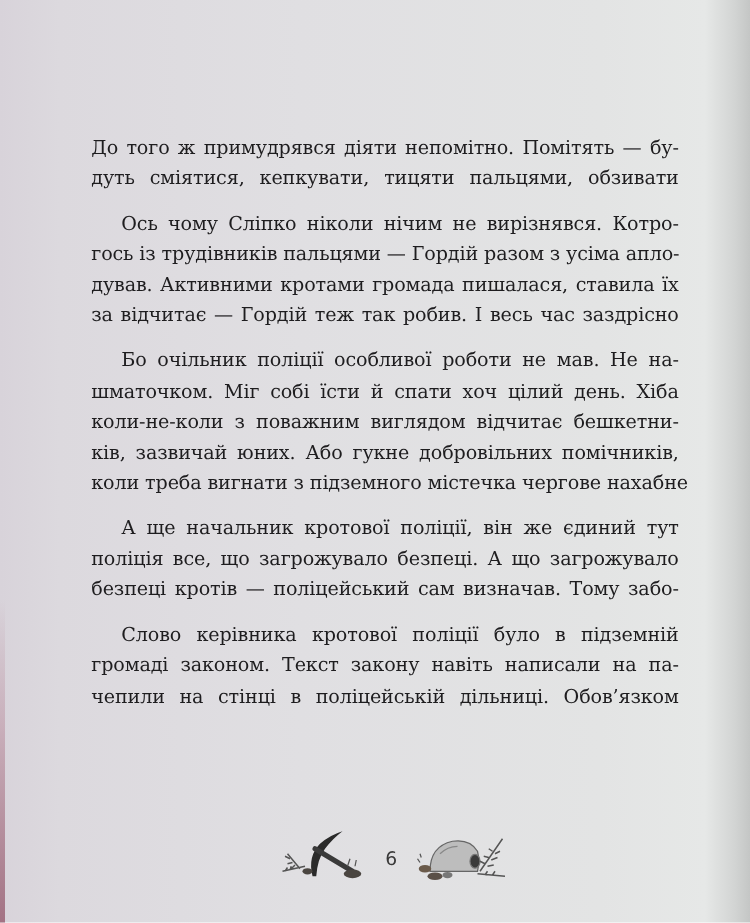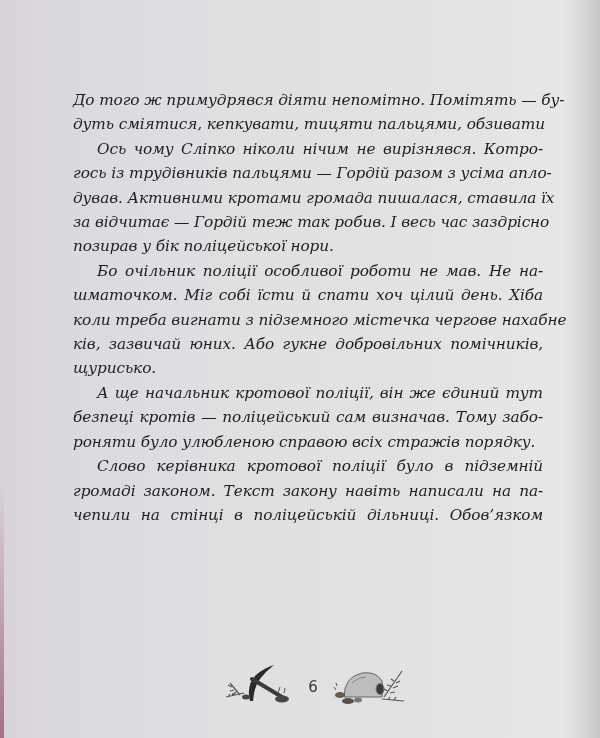--- a/index.html
+++ b/index.html
@@ -5,30 +5,30 @@
     html, body { margin: 0; padding: 0; }
     body {
       width: 600px; height: 738px; overflow: hidden; position: relative;
       background: linear-gradient(90deg, #d8d3da 0%, #dcd9de 8%, #e0dfe2 40%, #e3e4e4 80%, #e6e8e7 94%, #d2d4d3 98%, #c4c6c5 100%);
     }
     .edge-left {
       position: absolute; left: 0; top: 480px; width: 4px; height: 258px;
       background: linear-gradient(180deg, rgba(190,150,165,0) 0%, rgba(190,150,165,0.6) 40%, rgba(150,90,110,0.8) 100%);
     }
     .page {
-      position: absolute; left: 73px; top: 88px; width: 470px; font-style: italic;
+      position: absolute; left: 73px; top: 106px; width: 470px;
     }
     .text {
       font-family: "DejaVu Serif", serif;
       font-size: 15.3px; line-height: 24.4px; color: #1e1d1f;
       text-align: justify; margin: 0; letter-spacing: -0.1px;
     }
     .line { display: block; text-align-last: justify; white-space: nowrap; }
     .line.last { text-align-last: left; }
-    .indent { padding-left: 24px; }
+    .indent { padding-left: 24px; margin-top: 12px; }
     .footer {
       position: absolute; left: 225px; top: 662px; width: 180px; height: 50px;
       display: flex; align-items: center; justify-content: center; gap: 8px;
     }
     .page-num {
       font-family: "DejaVu Sans", sans-serif; font-size: 15px; color: #3a3a3a;
       margin: 0 6px;
     }
   </style>
 </head>
@@ -42,35 +42,34 @@
     <p class="text">
       <span class="line">До того ж примудрявся діяти непомітно. Помітять — бу-</span>
       <span class="line">дуть сміятися, кепкувати, тицяти пальцями, обзивати</span>
     </p>
 
     <p class="text">
       <span class="line indent">Ось чому Сліпко ніколи нічим не вирізнявся. Котро-</span>
       <span class="line">гось із трудівників пальцями — Гордій разом з усіма апло-</span>
       <span class="line">дував. Активними кротами громада пишалася, ставила їх</span>
       <span class="line">за відчитає — Гордій теж так робив. І весь час заздрісно</span>
-      <span class="line last">позирав у бік поліцейської нори.</span>
     </p>
 
     <p class="text">
       <span class="line indent">Бо очільник поліції особливої роботи не мав. Не на-</span>
       <span class="line">шматочком. Міг собі їсти й спати хоч цілий день. Хіба</span>
+      <span class="line">коли-не-коли з поважним виглядом відчитає бешкетни-</span>
+      <span class="line">ків, зазвичай юних. Або гукне добровільних помічників,</span>
       <span class="line">коли треба вигнати з підземного містечка чергове нахабне</span>
-      <span class="line">ків, зазвичай юних. Або гукне добровільних помічників,</span>
-      <span class="line last">щурисько.</span>
     </p>
 
     <p class="text">
       <span class="line indent">А ще начальник кротової поліції, він же єдиний тут</span>
+      <span class="line">поліція все, що загрожувало безпеці. А що загрожувало</span>
       <span class="line">безпеці кротів — поліцейський сам визначав. Тому забо-</span>
-      <span class="line last">роняти було улюбленою справою всіх стражів порядку.</span>
     </p>
 
     <p class="text">
       <span class="line indent">Слово керівника кротової поліції було в підземній</span>
       <span class="line">громаді законом. Текст закону навіть написали на па-</span>
       <span class="line">чепили на стінці в поліцейській дільниці. Обов’язком</span>
     </p>
   </div>
 </div>
 

